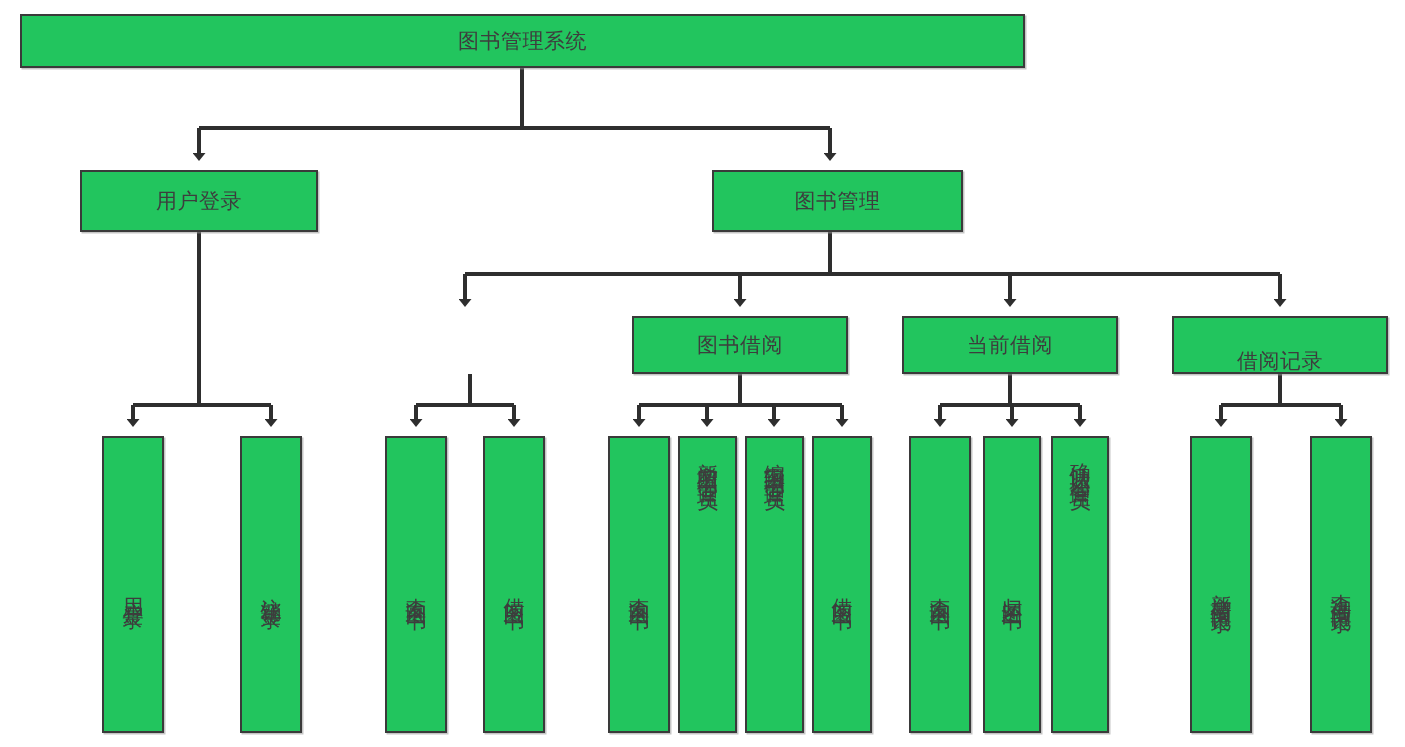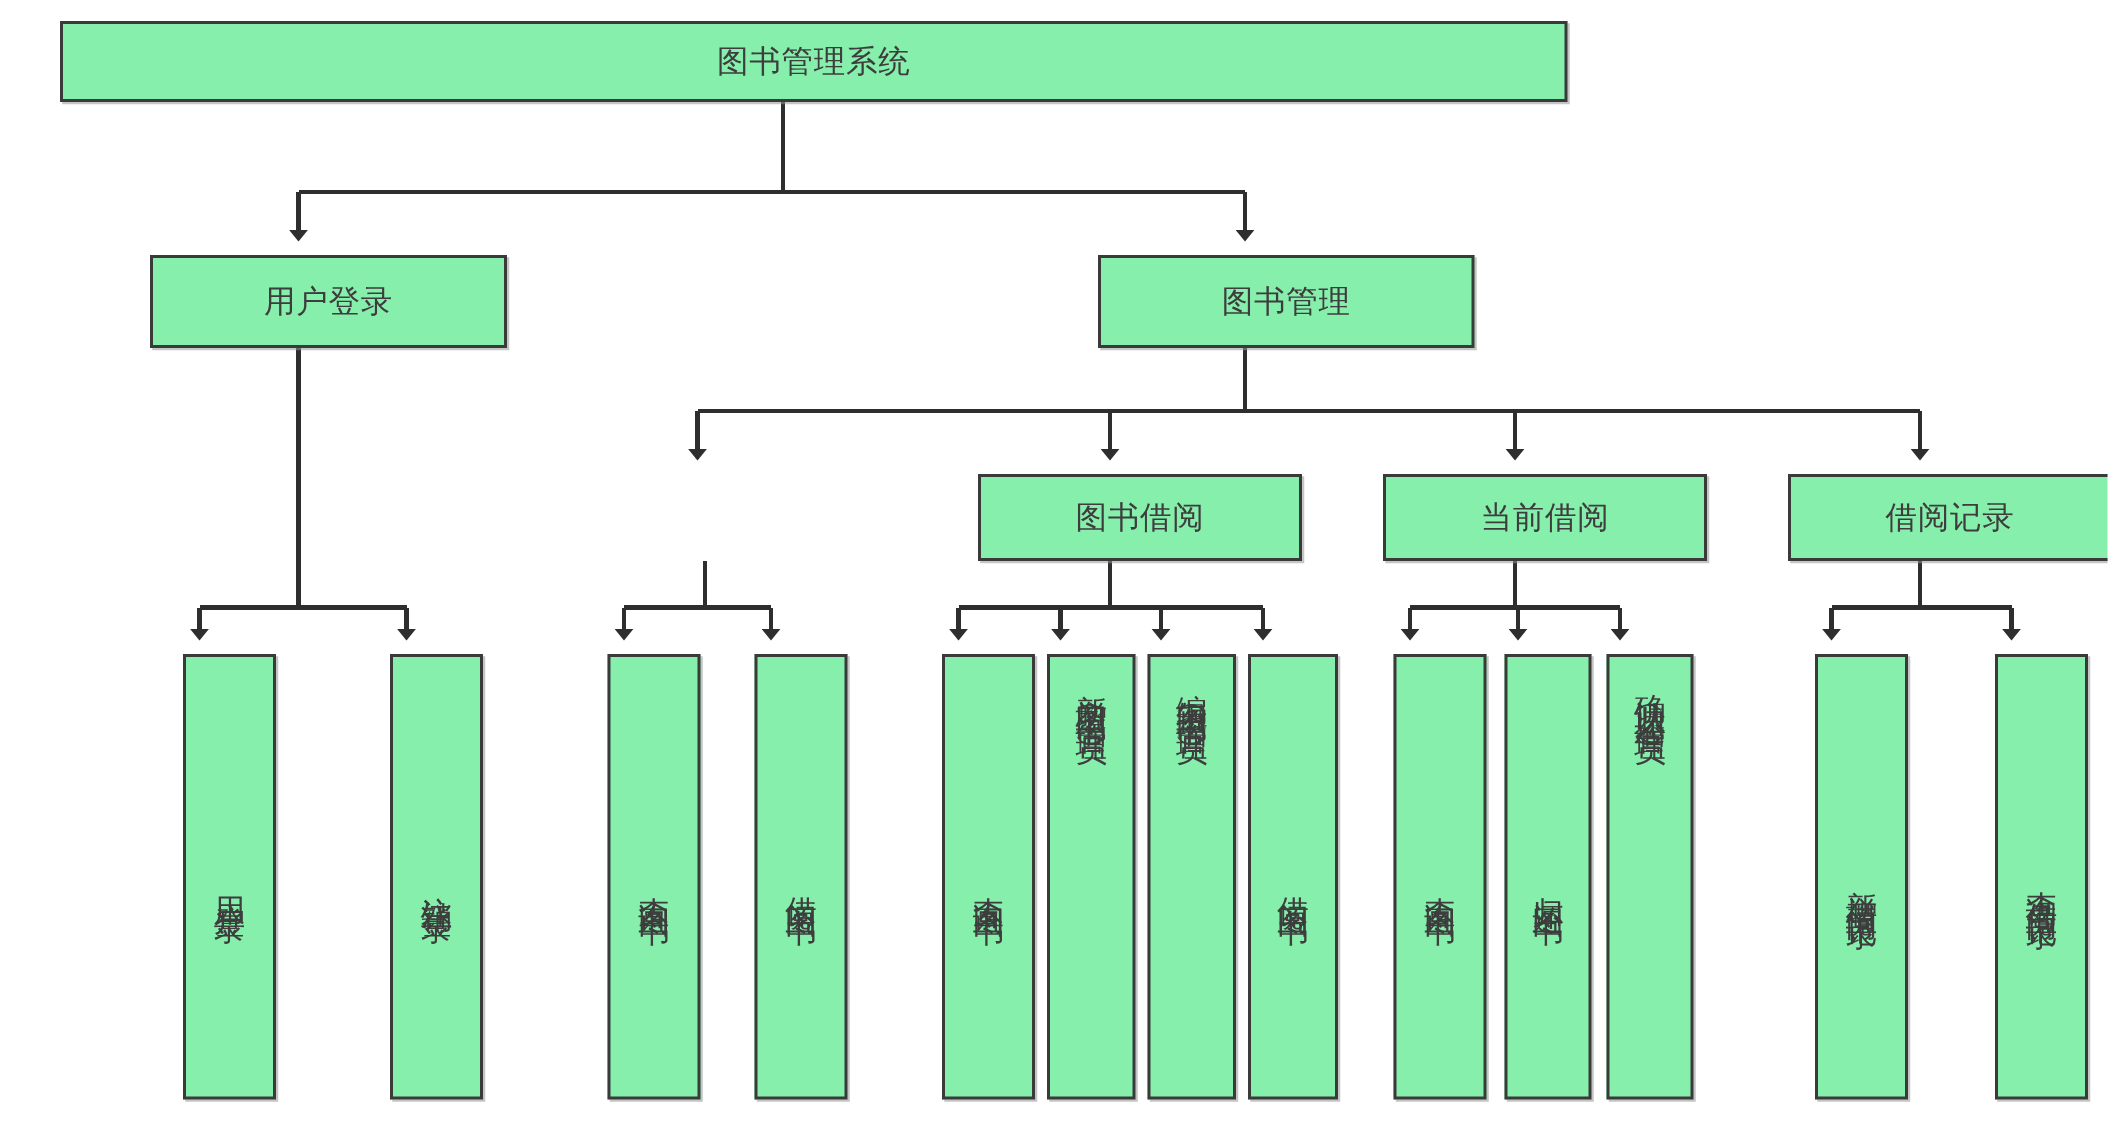--- a/index.html
+++ b/index.html
@@ -17,27 +17,26 @@
   #diagram-root {
     position: absolute;
     left: 0;
     top: 0;
     width: 1405px;
     height: 747px;
   }
   .node-box {
     position: absolute;
     box-sizing: border-box;
-    background: #86efac;
+    background: #22c55e;
     border: 2.5px solid #3a3a3a;
     box-shadow: 1.5px 1.5px 0 rgba(150,150,150,0.55);
     display: flex;
     align-items: center;
     justify-content: center;
-    margin-left: 20px;
   }
   .node-label-h {
     font-size: 21px;
     color: #3d3d3d;
     letter-spacing: 0.5px;
     white-space: nowrap;
     line-height: 1;
   }
   .node-label-v {
     font-size: 21px;
@@ -139,21 +138,21 @@
   <div class="node-box" style="left:712px;top:170px;width:251px;height:62px;">
     <span class="node-label-h">图书管理</span>
   </div>
 
   <div class="node-box" style="left:902px;top:316px;width:216px;height:58px;">
     <span class="node-label-h">当前借阅</span>
   </div>
   <div class="node-box" style="left:632px;top:316px;width:216px;height:58px;">
     <span class="node-label-h">图书借阅</span>
   </div>
-  <div class="node-box" style="left:1172px;top:316px;width:216px;height:58px;">
+  <div class="node-box" style="left:1172px;top:316px;width:216px;height:58px;align-items:flex-end;">
     <span class="node-label-h">借阅记录</span>
   </div>
 
   <div class="node-box vbox vbox-mid" style="left:102px;top:436px;width:62px;height:297px;">
     <span class="node-label-v">用户登录</span>
   </div>
   <div class="node-box vbox vbox-mid" style="left:240px;top:436px;width:62px;height:297px;">
     <span class="node-label-v">注销登录</span>
   </div>
 

